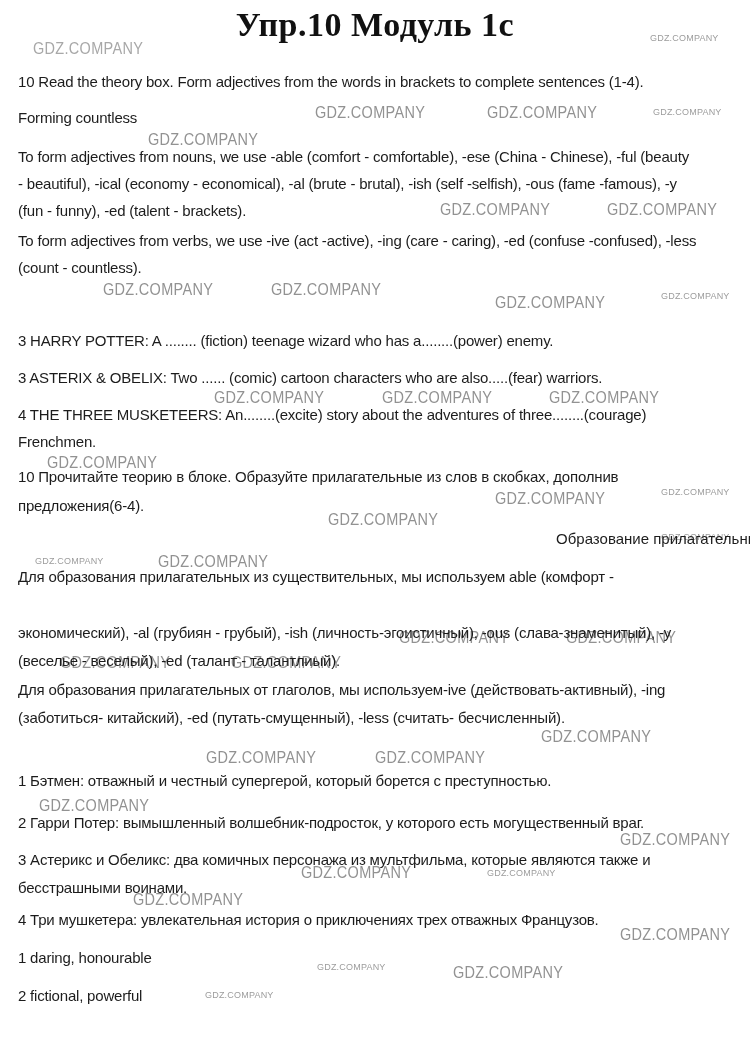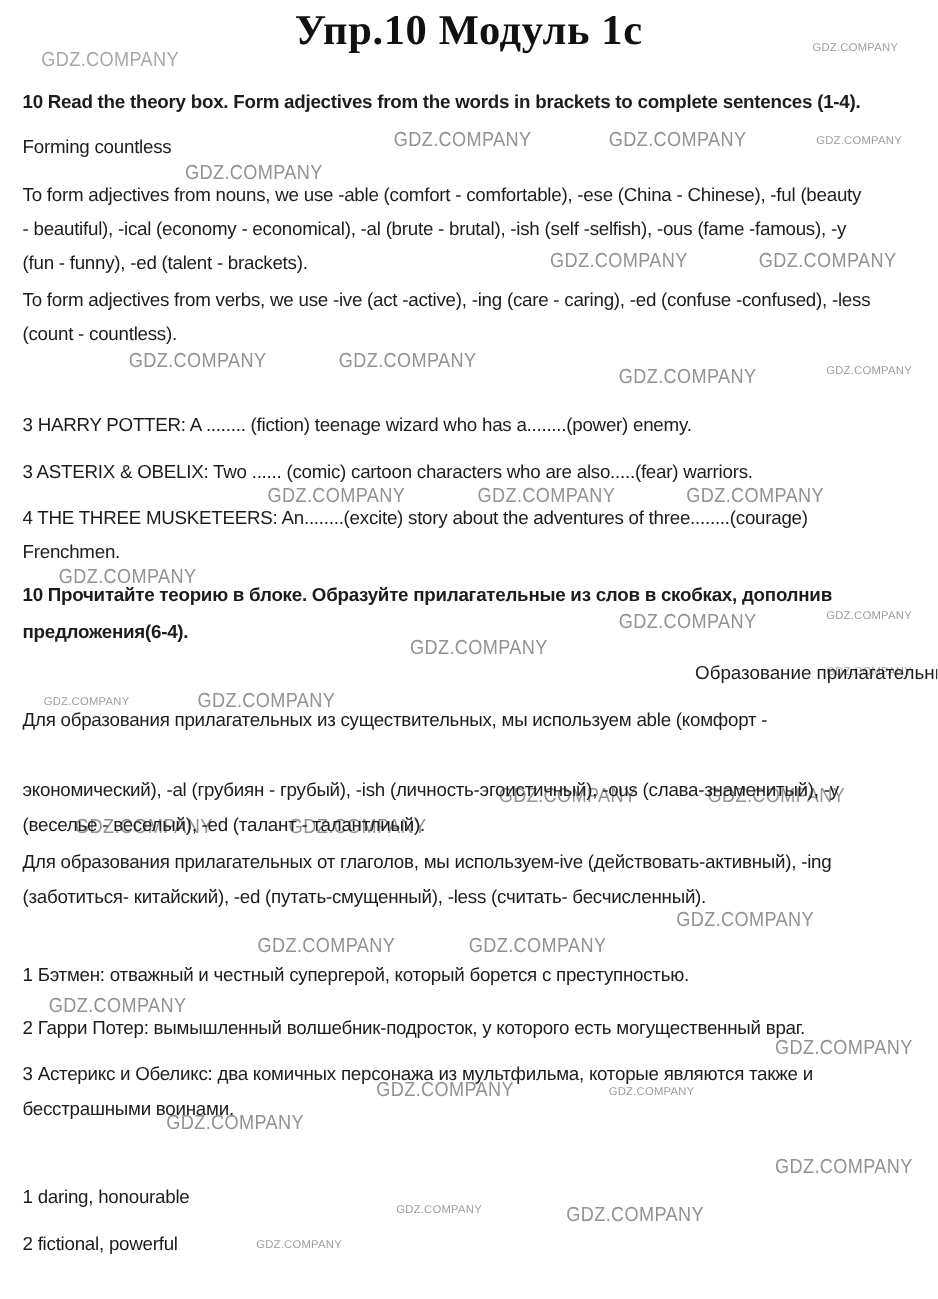--- a/index.html
+++ b/index.html
@@ -25,21 +25,21 @@
     letter-spacing: 0.5px;
   }
   .t {
     position: absolute;
     left: 18px;
     font-size: 15px;
     line-height: 18px;
     white-space: nowrap;
     letter-spacing: -0.2px;
   }
-  .bold { font-weight: bold; }
+  .bold { font-weight: normal; }
   .center { left: 16px; width: 100%; text-align: right; letter-spacing: 0; }
   .wm {
     position: absolute;
     white-space: nowrap;
     font-family: "Liberation Sans", sans-serif;
     pointer-events: none;
   }
   .wm-lg { font-size: 14.5px; color: #929292; letter-spacing: 0.3px; transform: scaleY(1.12); transform-origin: top left; }
   .wm-sm { font-size: 9px; color: #9c9c9c; letter-spacing: 0.2px; }
   .wm-light { color: #a8a8a8; }
@@ -114,17 +114,18 @@
   <div class="t" style="top:624px">экономический), -al (грубиян - грубый), -ish (личность-эгоистичный), -ous (слава-знаменитый), -y</div>
   <div class="t" style="top:652px">(веселье - веселый), -ed (талант - талантлиый).</div>
 
   <div class="t" style="top:681px">Для образования прилагательных от глаголов, мы используем-ive (действовать-активный), -ing</div>
   <div class="t" style="top:709px">(заботиться- китайский), -ed (путать-смущенный), -less (считать- бесчисленный).</div>
 
   <div class="t" style="top:772px">1 Бэтмен: отважный и честный супергерой, который борется с преступностью.</div>
   <div class="t" style="top:814px">2 Гарри Потер: вымышленный волшебник-подросток, у которого есть могущественный враг.</div>
   <div class="t" style="top:851px">3 Астерикс и Обеликс: два комичных персонажа из мультфильма, которые являются также и</div>
   <div class="t" style="top:879px">бесстрашными воинами.</div>
+  <div class="t" style="top:911px">4 Три мушкетера: увлекательная история о приключениях трех отважных Французов.</div>
 
   <div class="t" style="top:949px">1 daring, honourable</div>
   <div class="t" style="top:987px">2 fictional, powerful</div>
 
 </div>
 
 </body></html>

